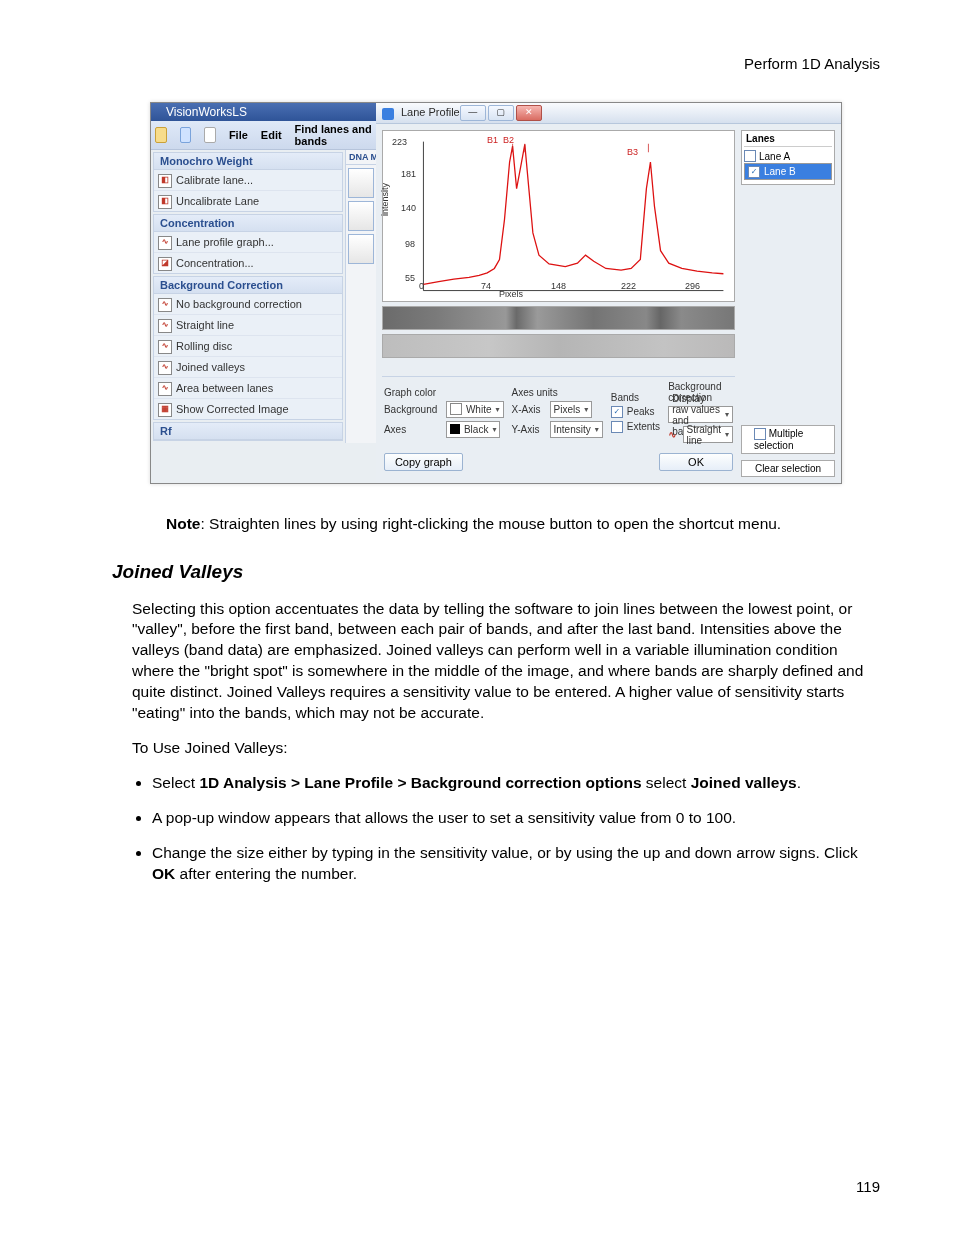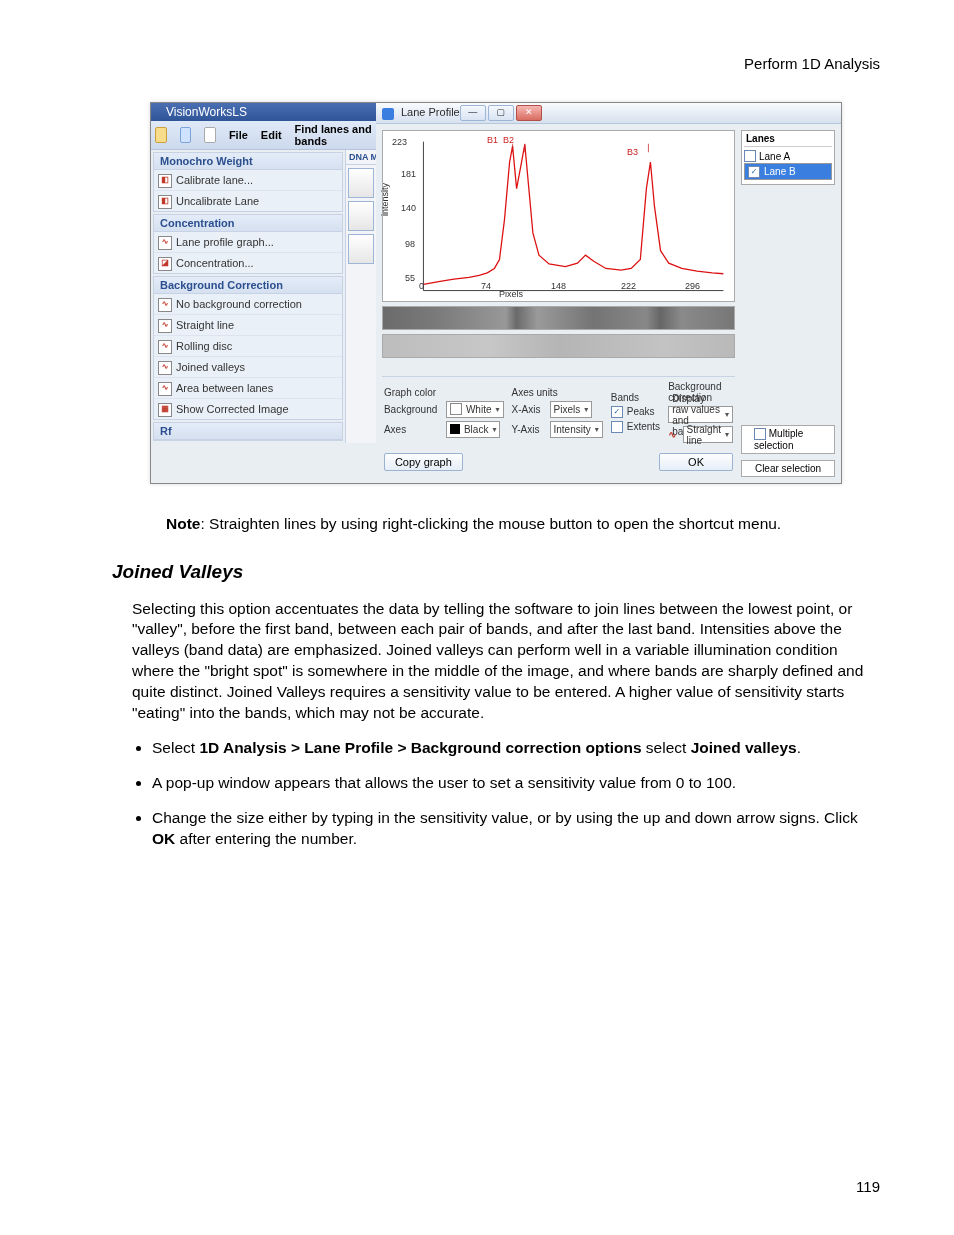--- a/index.html
+++ b/index.html
@@ -339,20 +339,21 @@
   </div>
 
   <div class="body-text">
     <p class="note-line">
       <b>Note</b><span>:   Straighten lines by using right-clicking the mouse button to open the shortcut menu.</span>
     </p>
 
     <h2 class="section">Joined Valleys</h2>
 
     <p class="para">Selecting this option accentuates the data by telling the software to join lines between the lowest point, or "valley", before the first band, between each pair of bands, and after the last band. Intensities above the valleys (band data) are emphasized. Joined valleys can perform well in a variable illumination condition where the "bright spot" is somewhere in the middle of the image, and where bands are sharply defined and quite distinct. Joined Valleys requires a sensitivity value to be entered. A higher value of sensitivity starts "eating" into the bands, which may not be accurate.</p>
+    <p class="para">To Use Joined Valleys:</p>
 
     <ul class="doclist">
       <li>
         <span>Select </span><b>1D Analysis &gt; Lane Profile &gt; Background correction options</b><span> select </span><b>Joined valleys</b>.
       </li>
       <li>A pop-up window appears that allows the user to set a sensitivity value from 0 to 100.</li>
       <li>
         <span>Change the size either by typing in the sensitivity value, or by using the up and down arrow signs. Click </span><b>OK</b><span> after entering the number.</span>
       </li>
     </ul>

